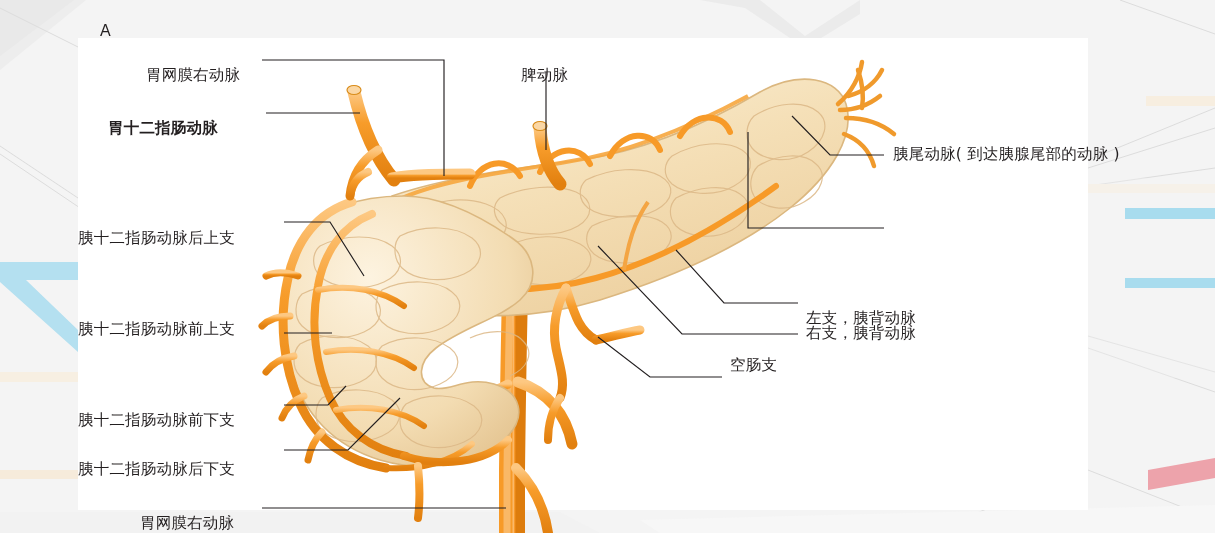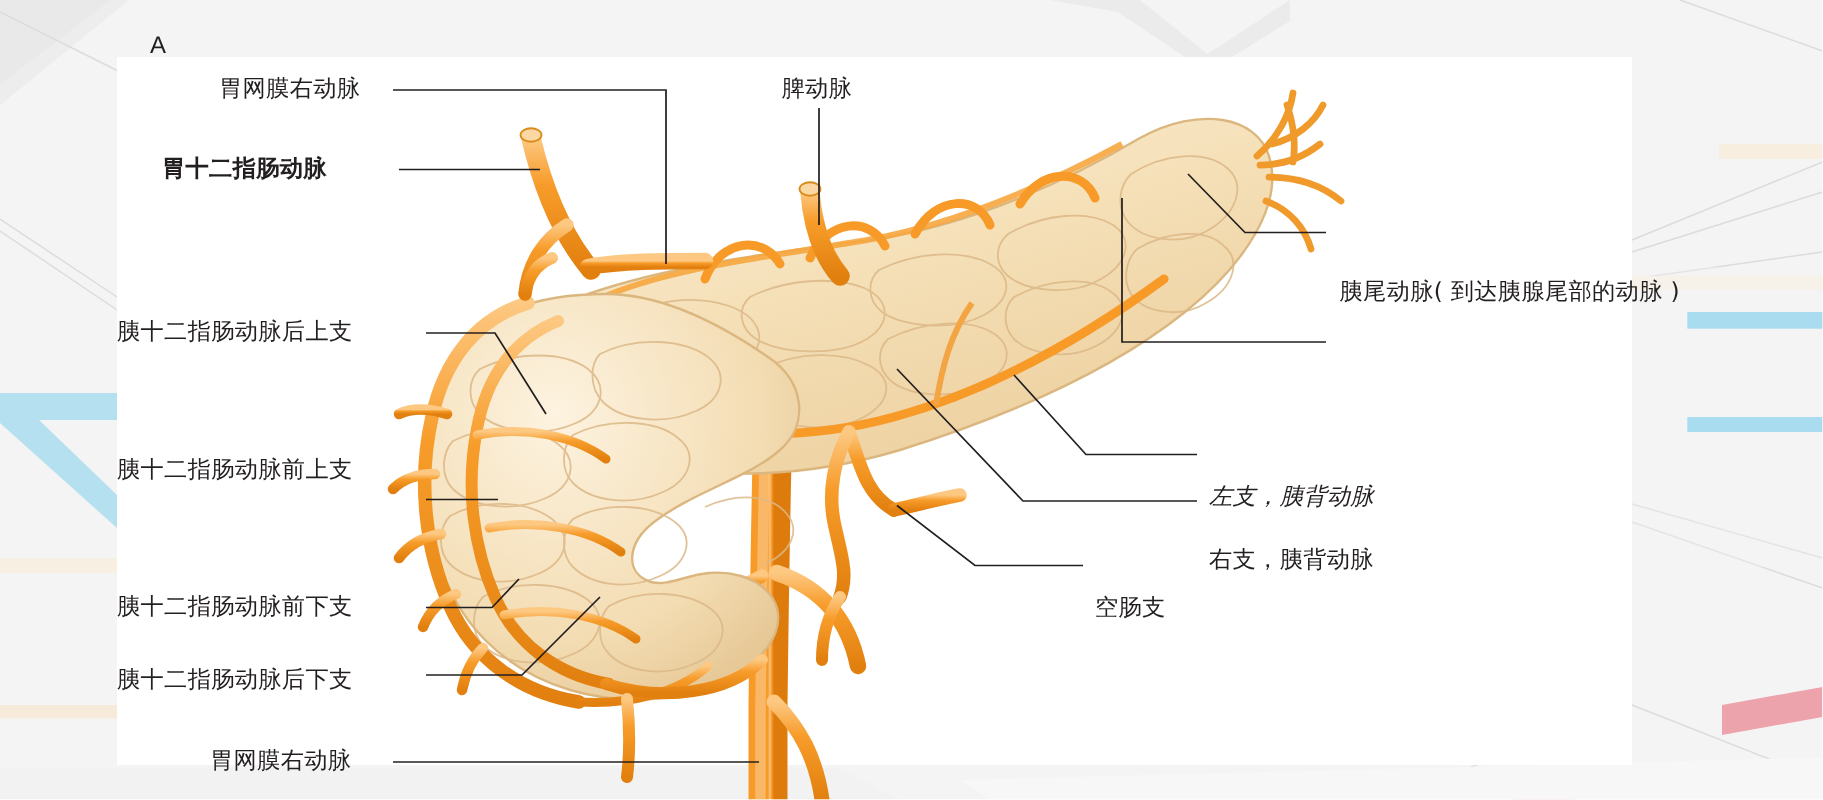--- a/index.html
+++ b/index.html
@@ -21,22 +21,22 @@
   
   #figure{position:absolute;left:0;top:0;width:1215px;height:533px;}
 
   
   .lbl{
     position:absolute;white-space:nowrap;
     font-family:"DejaVu Sans","Liberation Sans",sans-serif;
     font-size:15.5px;color:#231f20;line-height:1;
     letter-spacing:.2px;
   }
-  .lbl.r{transform:translateY(-50%);margin-top:40px;}
-  .lbl.l{transform:translateY(-50%);}
+  .lbl.r{transform:translateY(-50%);}
+  .lbl.l{transform:translateY(-50%);margin-top:16px;}
   .panel-letter{
     position:absolute;left:100px;top:22px;font-size:16px;color:#231f20;
     font-family:"Liberation Sans",sans-serif;
   }
 </style>
 </head>
 <body>
 
 <div id="root">
 
@@ -274,17 +274,17 @@
   <div class="lbl l" style="left:108px;top:113px;font-weight:bold;">胃十二指肠动脉</div>
   <div class="lbl l" style="left:78px;top:222px;font-family:Liberation Serif, serif;">胰十二指肠动脉后上支</div>
   <div class="lbl l" style="left:78px;top:314px;">胰十二指肠动脉前上支</div>
   <div class="lbl l" style="left:78px;top:405px;">胰十二指肠动脉前下支</div>
   <div class="lbl l" style="left:78px;top:454px;">胰十二指肠动脉后下支</div>
   <div class="lbl l" style="left:140px;top:508px;">胃网膜右动脉</div>
 
   <div class="lbl l" style="left:521px;top:60px;">脾动脉</div>
 
   <div class="lbl r" style="left:893px;top:155px;">胰尾动脉( 到达胰腺尾部的动脉 )</div>
-  <div class="lbl r" style="left:806px;top:292px;font-style:italic;">左支，胰背动脉</div>
+  <div class="lbl r" style="left:806px;top:319px;">左支，胰背动脉</div>
   <div class="lbl r" style="left:806px;top:334px;text-align:center;">右支，胰背动脉</div>
   <div class="lbl r" style="left:730px;top:366px;">空肠支</div>
 
 </div>
 
 </body></html>

